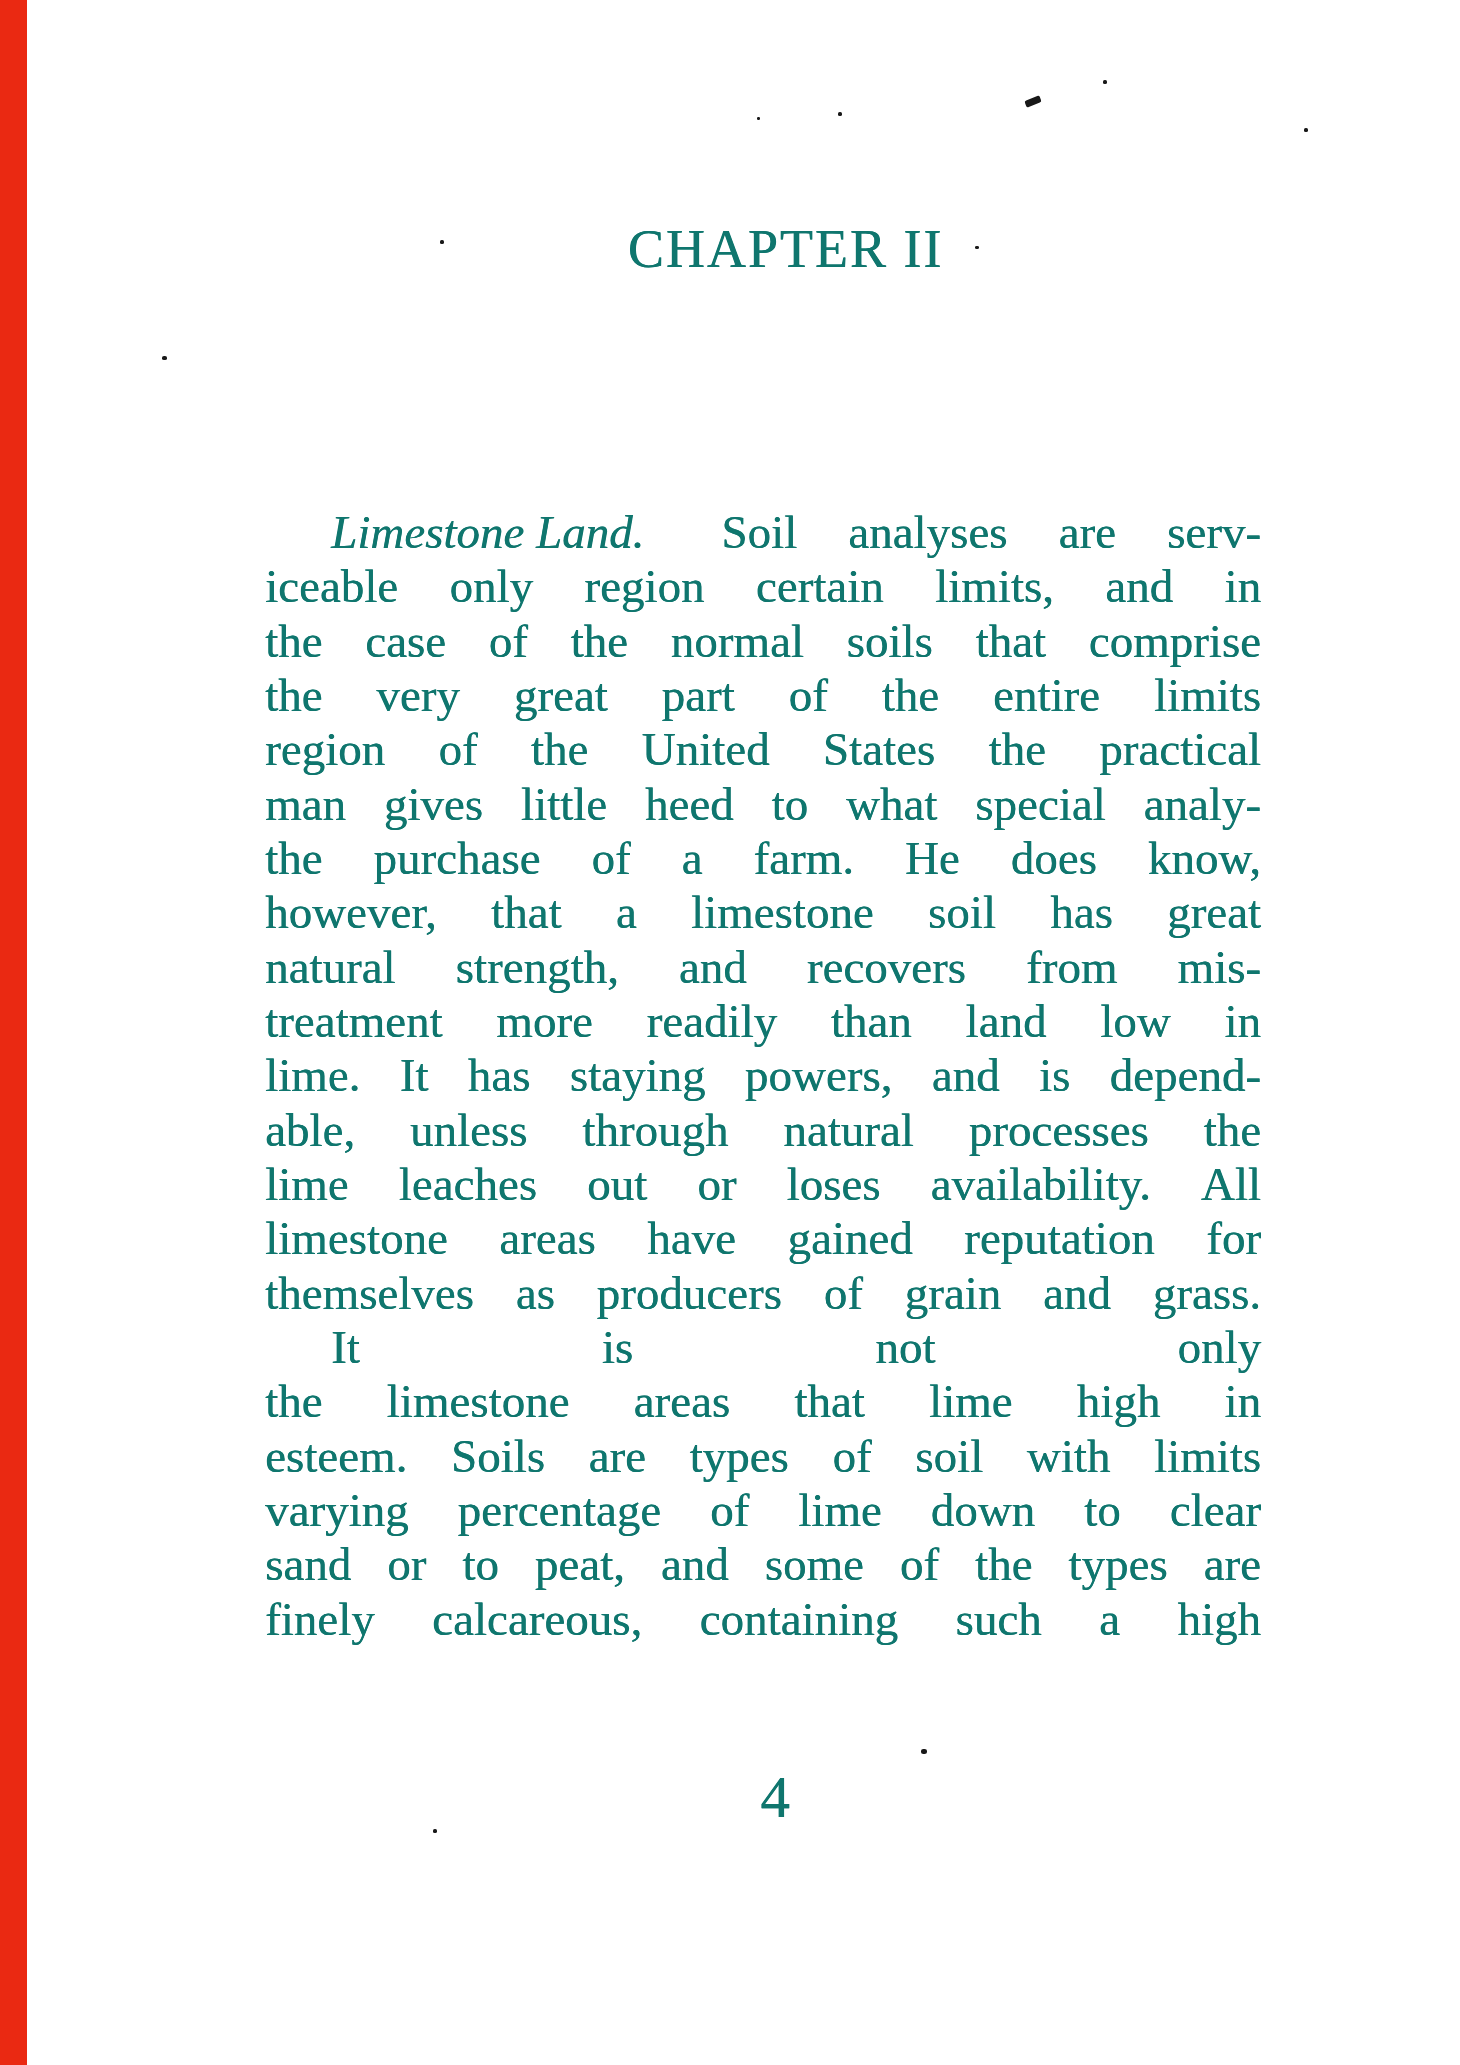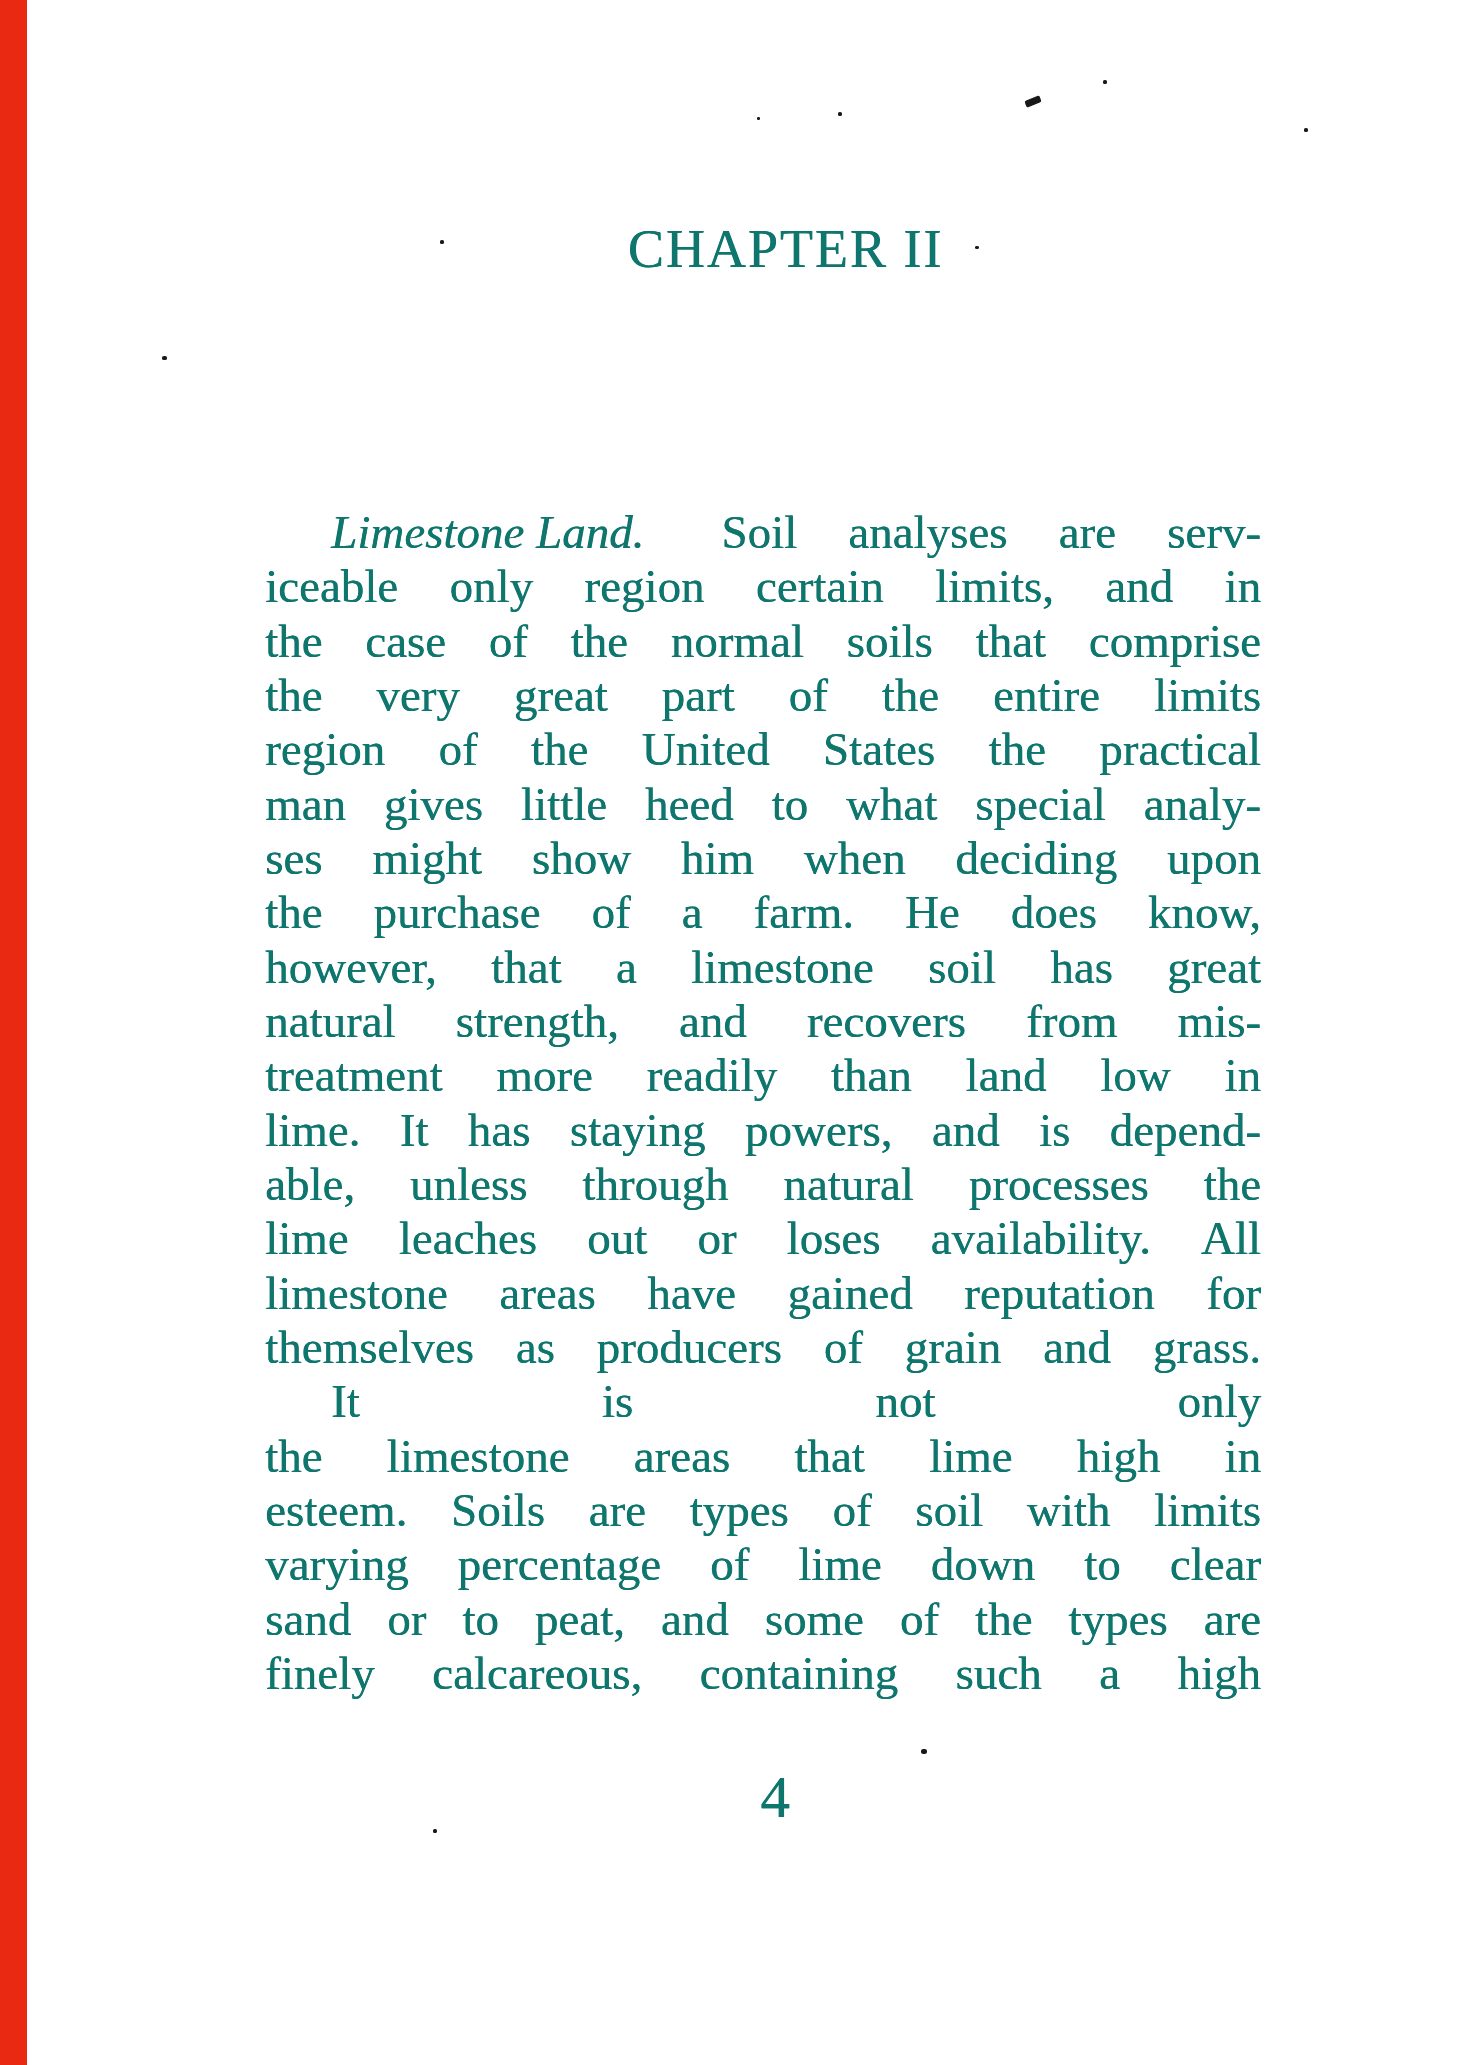--- a/index.html
+++ b/index.html
@@ -54,21 +54,20 @@
 
 
   <div class="body-text">
       <div>
         <div class="line first"><em class="lead">Limestone Land.</em><span>Soil</span><span>analyses</span><span>are</span><span>serv-</span></div>
         <div class="line"><span>iceable</span><span>only</span><span>region</span><span>certain</span><span>limits,</span><span>and</span><span>in</span></div>
         <div class="line"><span>the</span><span>case</span><span>of</span><span>the</span><span>normal</span><span>soils</span><span>that</span><span>comprise</span></div>
         <div class="line"><span>the</span><span>very</span><span>great</span><span>part</span><span>of</span><span>the</span><span>entire</span><span>limits</span></div>
         <div class="line"><span>region</span><span>of</span><span>the</span><span>United</span><span>States</span><span>the</span><span>practical</span></div>
         <div class="line"><span>man</span><span>gives</span><span>little</span><span>heed</span><span>to</span><span>what</span><span>special</span><span>analy-</span></div>
-        <div class="line"><span>ses</span><span>might</span><span>show</span><span>him</span><span>when</span><span>deciding</span><span>upon</span></div>
         <div class="line"><span>the</span><span>purchase</span><span>of</span><span>a</span><span>farm.</span><span>He</span><span>does</span><span>know,</span></div>
         <div class="line"><span>however,</span><span>that</span><span>a</span><span>limestone</span><span>soil</span><span>has</span><span>great</span></div>
         <div class="line"><span>natural</span><span>strength,</span><span>and</span><span>recovers</span><span>from</span><span>mis-</span></div>
         <div class="line"><span>treatment</span><span>more</span><span>readily</span><span>than</span><span>land</span><span>low</span><span>in</span></div>
         <div class="line"><span>lime.</span><span>It</span><span>has</span><span>staying</span><span>powers,</span><span>and</span><span>is</span><span>depend-</span></div>
         <div class="line"><span>able,</span><span>unless</span><span>through</span><span>natural</span><span>processes</span><span>the</span></div>
         <div class="line"><span>lime</span><span>leaches</span><span>out</span><span>or</span><span>loses</span><span>availability.</span><span>All</span></div>
         <div class="line"><span>limestone</span><span>areas</span><span>have</span><span>gained</span><span>reputation</span><span>for</span></div>
         <div class="line"><span>themselves</span><span>as</span><span>producers</span><span>of</span><span>grain</span><span>and</span><span>grass.</span></div>
       </div>

